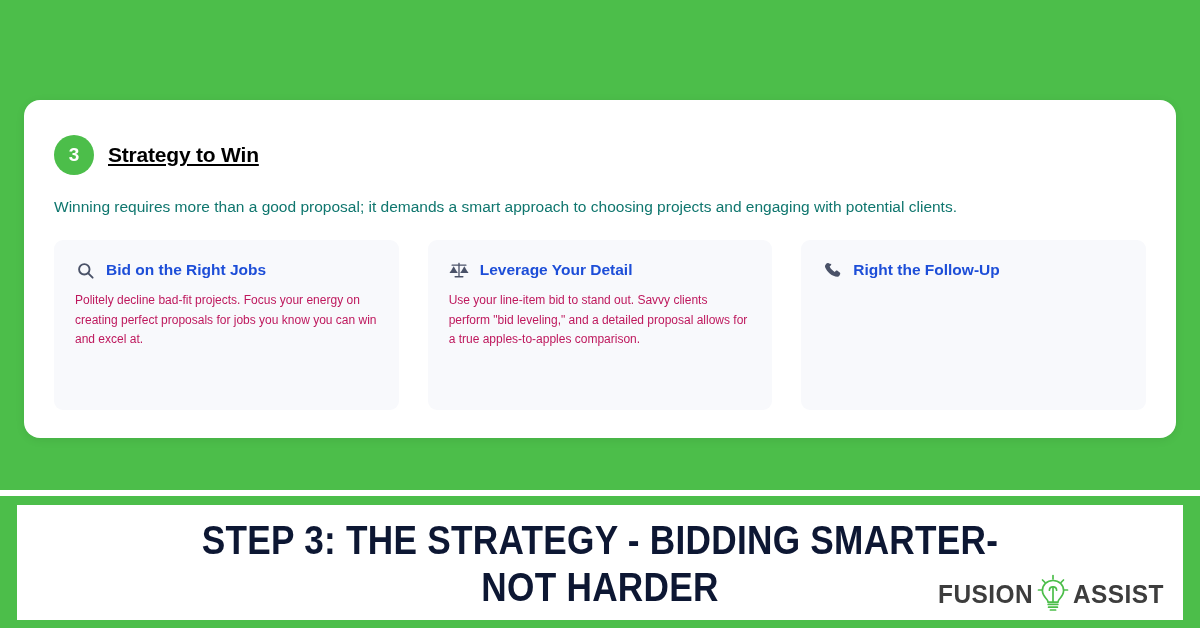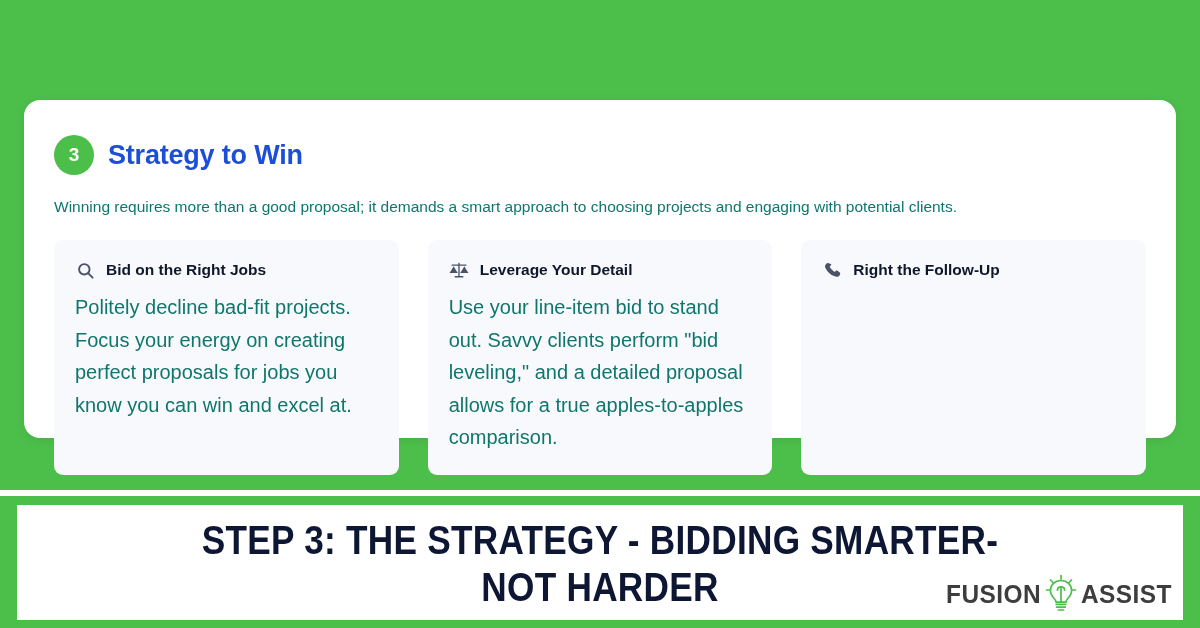--- a/index.html
+++ b/index.html
@@ -53,24 +53,25 @@
     color: #FFFFFF;
     font-size: 19px;
     font-weight: bold;
     display: flex;
     align-items: center;
     justify-content: center;
     flex: none;
   }
 
   #card-title {
-    font-size: 27px;
-    font-weight: bold;
-    color: #1d4ed8;
+    font-size: 21px;
+    font-weight: bold;
+    color: #000000;
     letter-spacing: -0.2px;
+    text-decoration: underline;
   }
 
   #card-subtitle {
     margin-top: 18px;
     font-size: 15.5px;
     color: #0f766e;
     line-height: 1.45;
   }
 
   
@@ -102,27 +103,27 @@
     display: flex;
     align-items: center;
     justify-content: center;
     color: #4a5268;
   }
   .feature-icon svg { display: block; }
 
   .feature-title {
     font-size: 15.5px;
     font-weight: bold;
-    color: #0f172a;
+    color: #1d4ed8;
   }
 
   .feature-body {
-    font-size: 20px;
+    font-size: 12px;
     line-height: 1.62;
-    color: #0f766e;
+    color: #be185d;
   }
 
   
   #divider {
     position: absolute;
     left: 0;
     top: 490px;
     width: 1200px;
     height: 6px;
     background: #FFFFFF;
@@ -160,21 +161,21 @@
     color: #0d1733;
     letter-spacing: 0.3px;
     transform: scaleX(0.88);
     transform-origin: center top;
     white-space: pre-line;
   }
 
   
   #logo {
     position: absolute;
-    right: 8px;
+    right: 16px;
     bottom: 6px;
     display: flex;
     align-items: center;
     gap: 0;
   }
 
   .logo-word {
     font-family: "Liberation Sans Narrow", "Liberation Sans", sans-serif;
     font-size: 26px;
     font-weight: bold;

